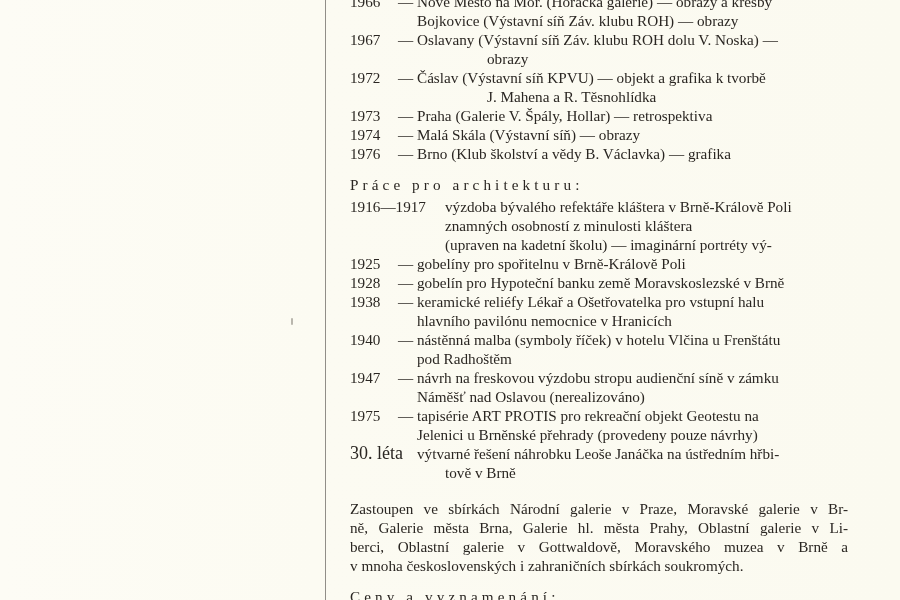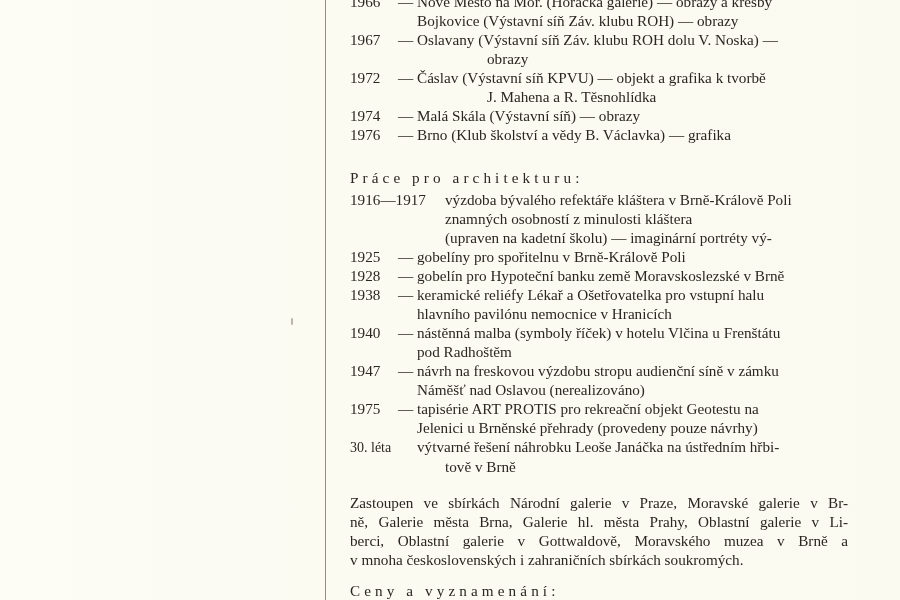--- a/index.html
+++ b/index.html
@@ -66,32 +66,32 @@
     .cont {
       display: block;
       white-space: nowrap;
     }
     .ind-67 { padding-left: 67px; }
     .ind-137 { padding-left: 137px; }
     .ind-95 { padding-left: 95px; }
     .ind-67b { padding-left: 67px; }
     .heading {
       letter-spacing: 4.1px;
-      margin-top: 24px;
+      margin-top: 12px;
       margin-bottom: 3px;
       white-space: nowrap;
     }
     .yr-wide {
       display: inline-block;
       width: 95px;
     }
     .yr-leta {
       display: inline-block;
       width: 67px;
-      font-size: 14px;
+      font-size: 18px;
     }
     .para {
       margin-top: 17px;
       text-align: justify;
       width: 498px;
       white-space: normal;
     }
     .para span { white-space: nowrap; display: block; text-align: justify; text-align-last: justify; }
     .para span.last { text-align-last: left; }
   </style>
@@ -109,20 +109,23 @@
         <span class="yr">1966</span><span class="dash">—</span><span class="desc">Nové Město na Mor. (Horácká galerie) — obrazy a kresby</span>
         <span class="cont ind-67">Bojkovice (Výstavní síň Záv. klubu ROH) — obrazy</span>
       </div>
       <div class="row">
         <span class="yr">1967</span><span class="dash">—</span><span class="desc">Oslavany (Výstavní síň Záv. klubu ROH dolu V. Noska) —</span>
         <span class="cont ind-137">obrazy</span>
       </div>
       <div class="row">
         <span class="yr">1972</span><span class="dash">—</span><span class="desc">Čáslav (Výstavní síň KPVU) — objekt a grafika k tvorbě</span>
         <span class="cont ind-137">J. Mahena a R. Těsnohlídka</span>
+      </div>
+      <div class="row">
+        <span class="yr">1973</span><span class="dash">—</span><span class="desc">Praha (Galerie V. Špály, Hollar) — retrospektiva</span>
       </div>
       <div class="row">
         <span class="yr">1974</span><span class="dash">—</span><span class="desc">Malá Skála (Výstavní síň) — obrazy</span>
       </div>
       <div class="row">
         <span class="yr">1976</span><span class="dash">—</span><span class="desc">Brno (Klub školství a vědy B. Václavka) — grafika</span>
       </div>
     </div>
 
     <div class="heading">Práce pro architekturu:</div>

